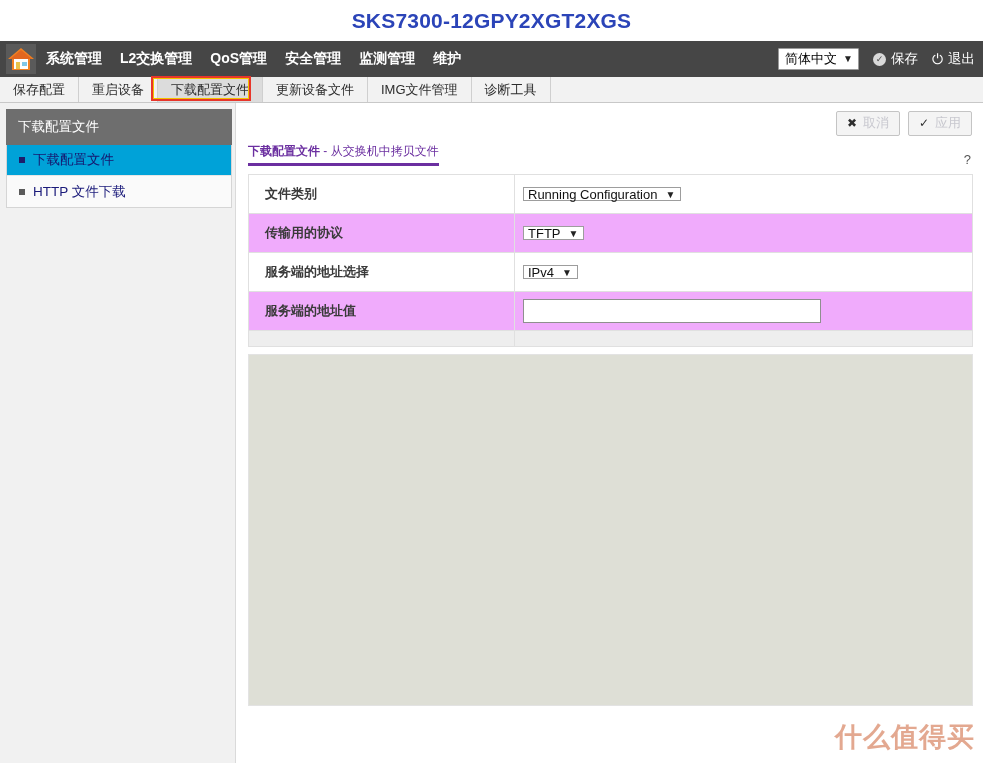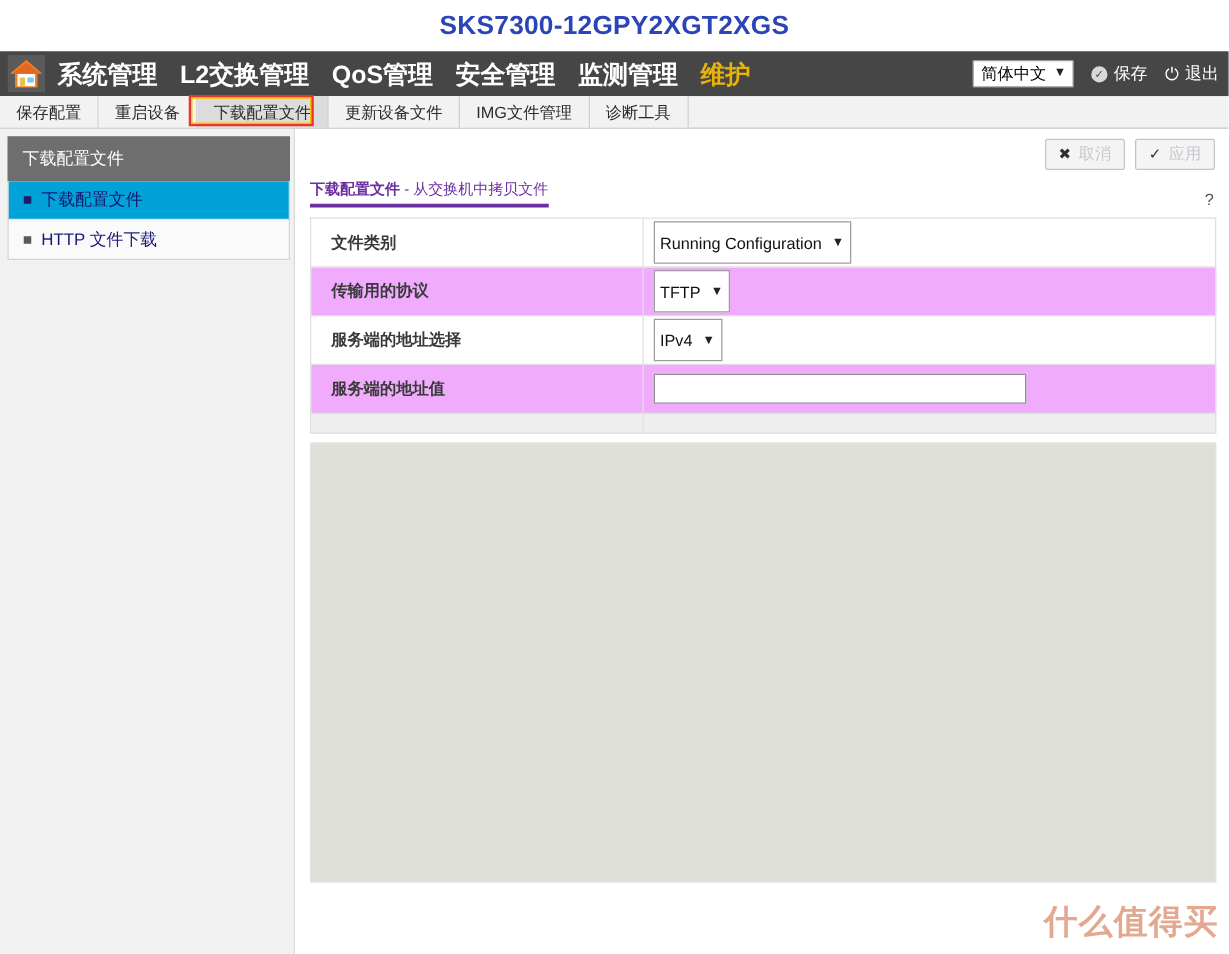--- a/index.html
+++ b/index.html
@@ -48,27 +48,27 @@
     flex: 0 0 auto;
     display: block;
   }
   .nav-items {
     display: flex;
     align-items: center;
     gap: 18px;
   }
   .nav-item {
     color: #ffffff;
-    font-size: 20px;
+    font-size: 14px;
     font-weight: bold;
     cursor: pointer;
     white-space: nowrap;
   }
   .nav-item.active {
-    color: #eab308;
+    color: #ffffff;
   }
   .nav-right {
     position: absolute;
     right: 8px;
     top: 0;
     height: 36px;
     display: flex;
     align-items: center;
     gap: 14px;
   }
@@ -311,21 +311,21 @@
   td.field-cell {
     padding-left: 8px;
   }
   .sel {
     display: inline-flex;
     align-items: center;
     justify-content: space-between;
     gap: 8px;
     border: 1px solid #9d9d9d;
     background: #ffffff;
-    height: 34px;
+    height: 14px;
     padding: 0 5px 0 4px;
     font-size: 13px;
     color: #111;
     box-sizing: border-box;
     cursor: pointer;
     font-family: "Liberation Sans", sans-serif;
   }
   .sel.wide { min-width: 155px; }
   .sel.narrow { min-width: 50px; }
   .txt {

